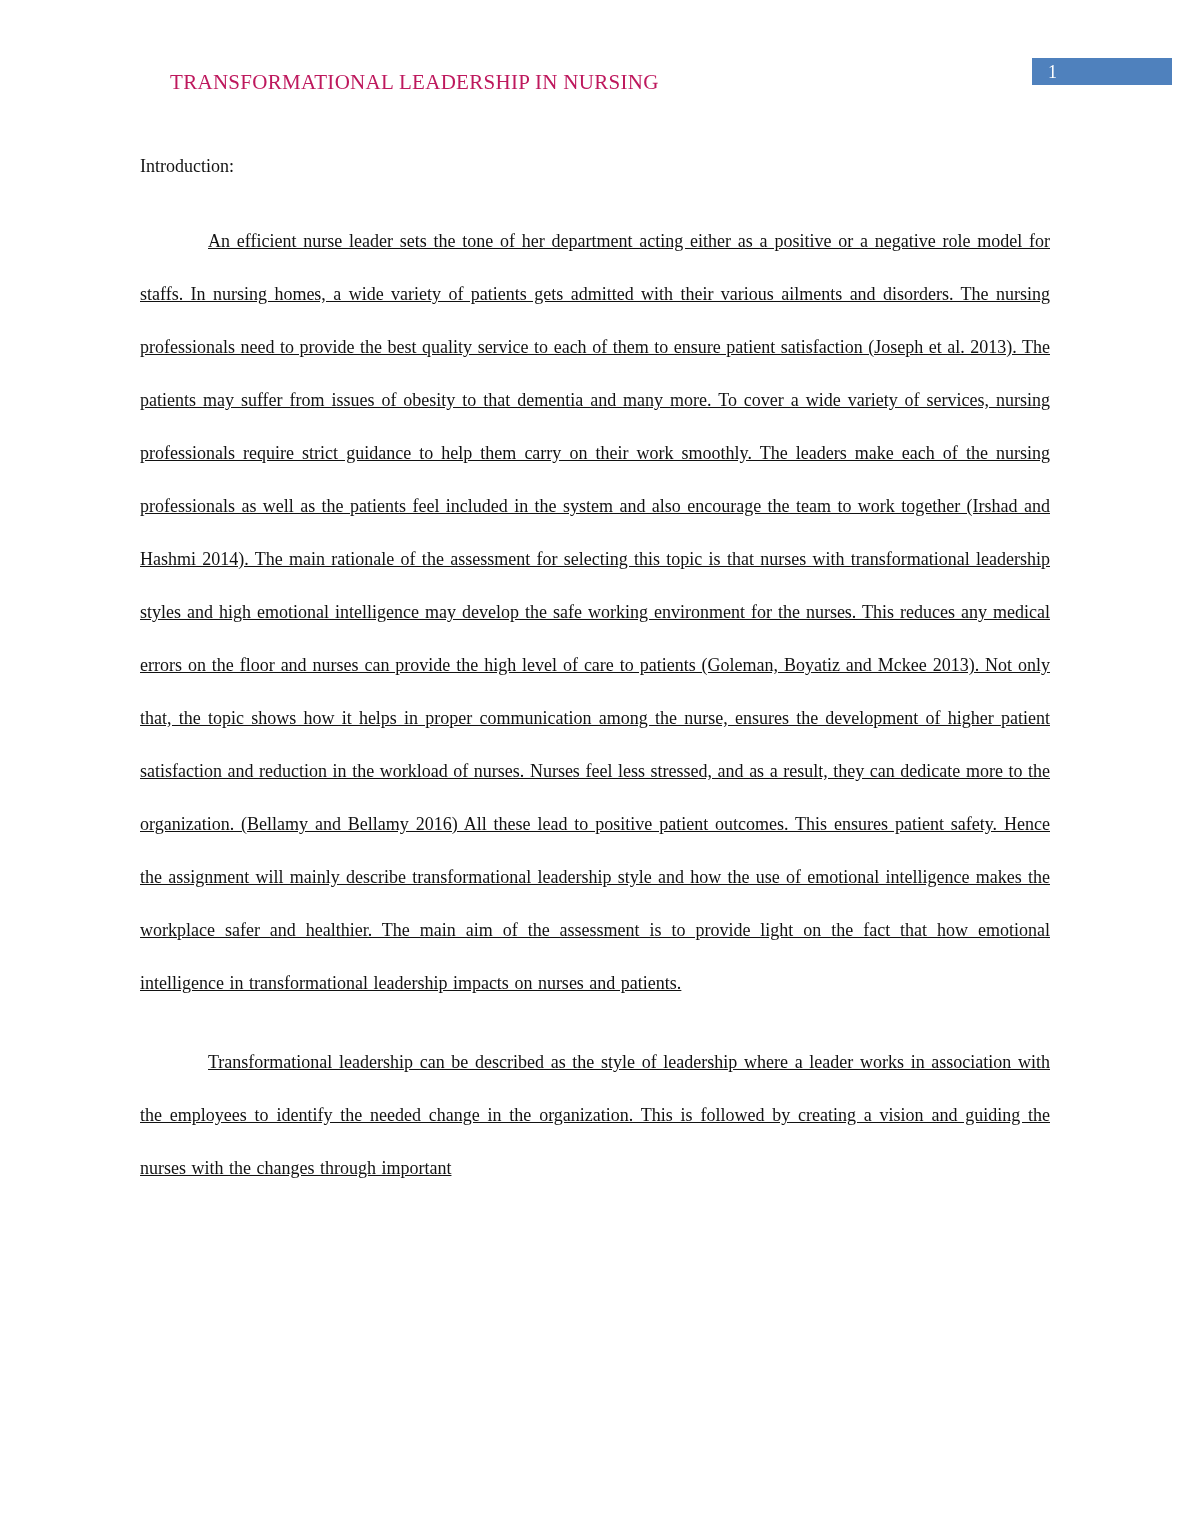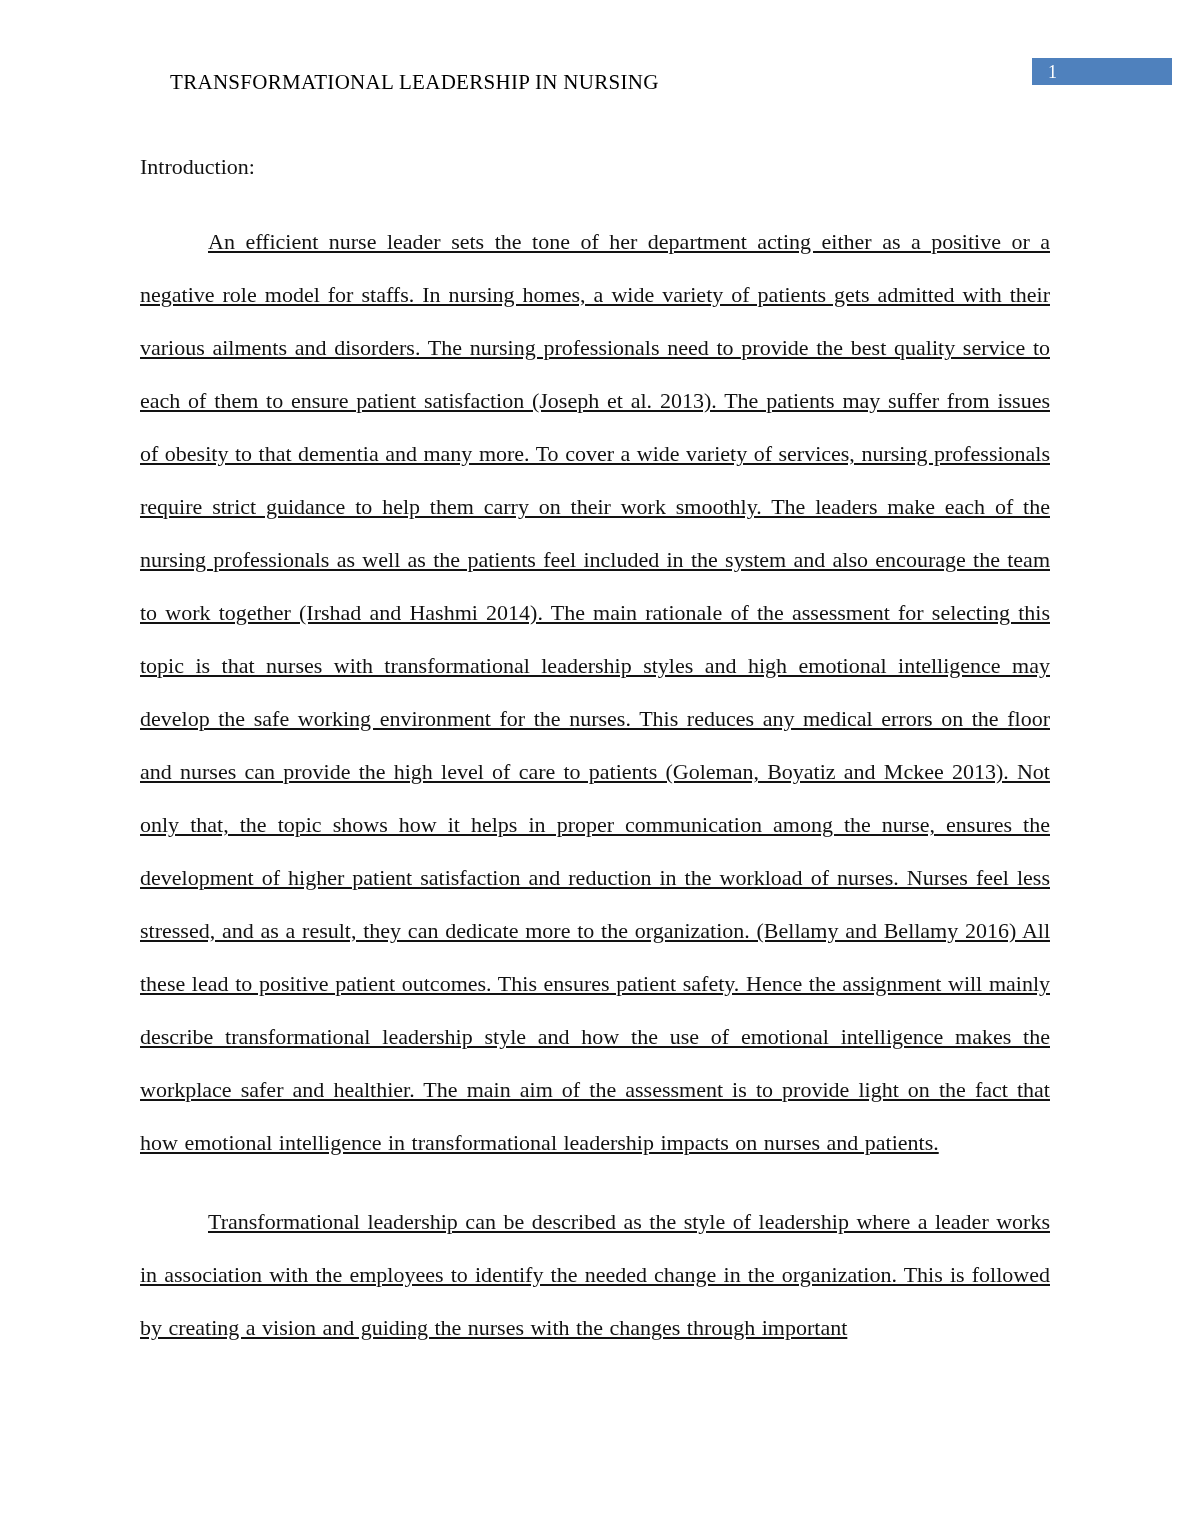--- a/index.html
+++ b/index.html
@@ -22,21 +22,21 @@
     .header-row {
       position: relative;
       padding-top: 70px;
       height: 120px;
     }
 
     .running-head {
       margin-left: 170px;
       font-size: 21px;
       letter-spacing: 0.3px;
-      color: #000000;
+      color: #be185d;
     }
 
     .page-number-badge {
       position: absolute;
       top: 58px;
       right: 18px;
       width: 140px;
       height: 27px;
       background: #4f81bd;
       display: flex;
@@ -46,21 +46,21 @@
 
     .page-number-badge span {
       font-size: 18px;
       color: #ffffff;
       line-height: 1;
     }
 
     
     .body-text {
       margin: 20px 140px 0 140px;
-      font-size: 22px;
+      font-size: 18px;
       line-height: 53px;
       text-align: left;
     }
 
     .section-heading {
       margin-bottom: 22px;
     }
 
     .para {
       text-align: justify;

